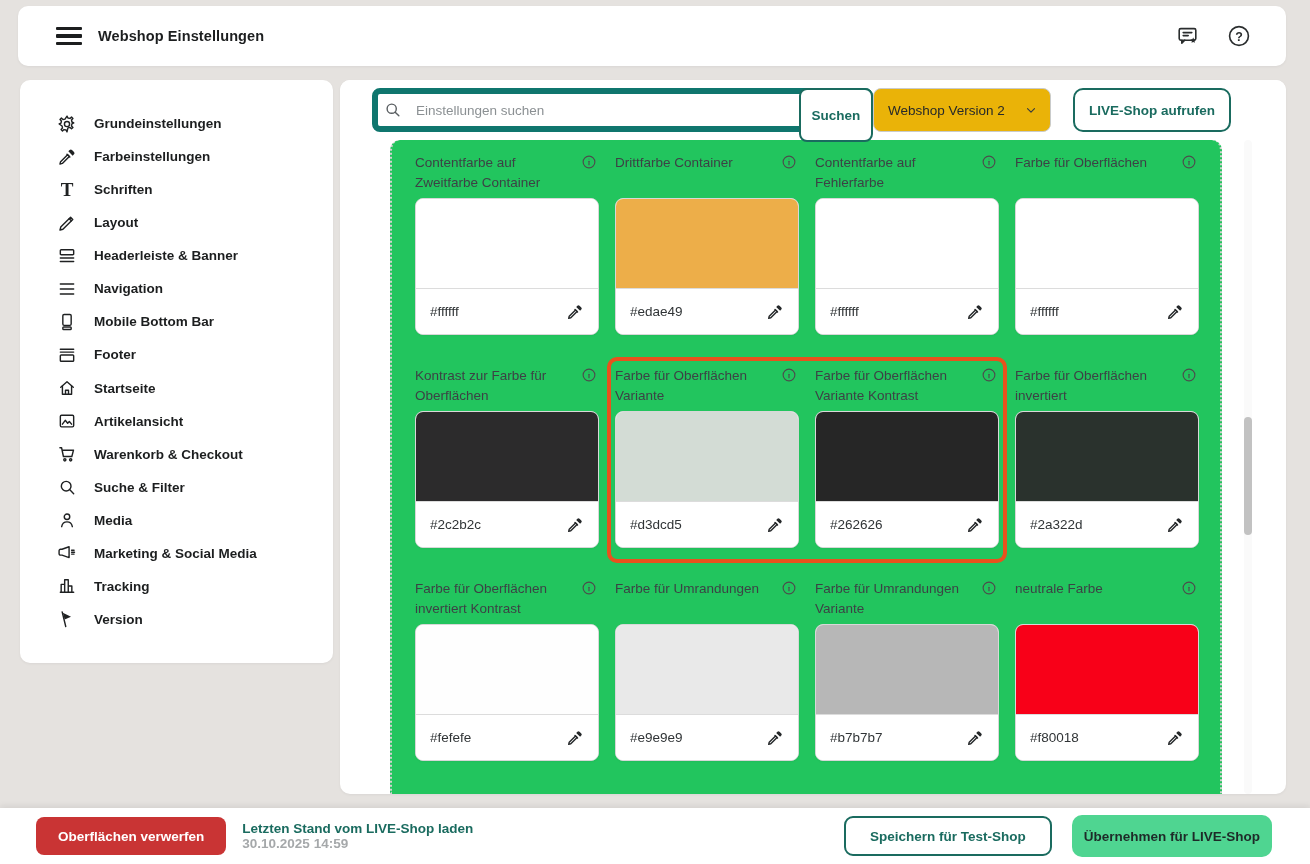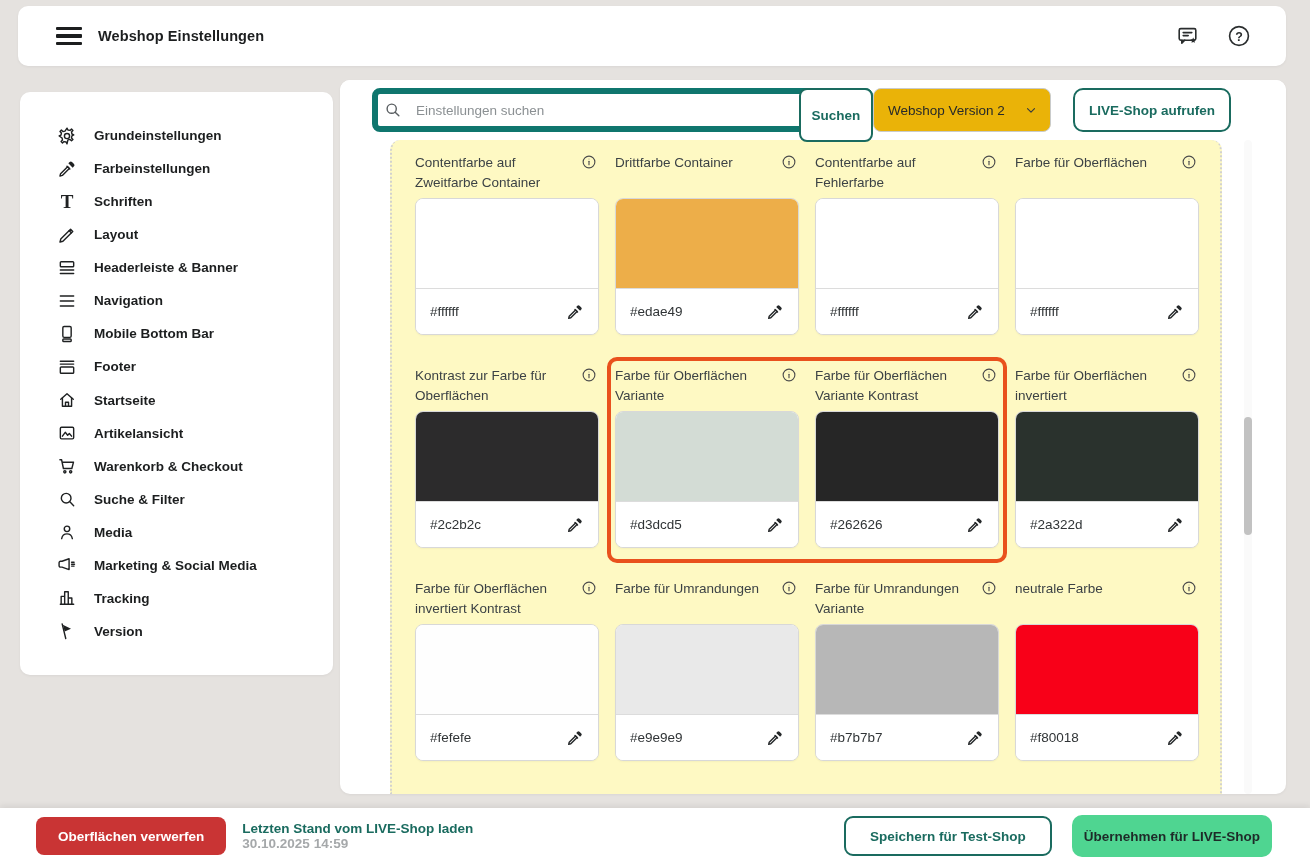--- a/index.html
+++ b/index.html
@@ -25,21 +25,21 @@
   .hamburger { width:26px; cursor:pointer; }
   .hamburger span { display:block; height:3.5px; background:#1c1e1f; border-radius:1px; margin:4px 0; }
   .app-title { font-size:14.5px; font-weight:bold; margin-left:16px; letter-spacing:.1px; }
   .header-right { margin-left:auto; display:flex; align-items:center; gap:26px; }
 
   
   .sidebar {
     position:absolute; left:20px; top:80px; width:313px; height:583px;
     background:#fff; border-radius:10px;
     box-shadow:0 1px 3px rgba(0,0,0,.05);
-    padding:27px 0; display:flex; flex-direction:column;margin-top:12px;
+    padding:27px 0; display:flex; flex-direction:column;
   }
   .side-item {
     flex:1; display:flex; align-items:center; gap:16px;
     padding:0 18px 0 36px; cursor:pointer;
   }
   .side-item .icon { width:22px; color:#1f2122; flex:none; }
   .side-label { font-size:13.5px; font-weight:bold; color:#1c1e1f; white-space:nowrap; }
   .tglyph { font-family:"Liberation Serif", serif; font-size:19px; font-weight:600; line-height:1; }
 
   
@@ -74,21 +74,21 @@
   .live-btn {
     margin-left:22px; height:44px; width:158px;
     background:#fff; border:2px solid #1a6b5f; border-radius:10px;
     color:#1a6b5f; font-size:13.5px; font-weight:bold; cursor:pointer;
     font-family:"Liberation Sans", sans-serif;
   }
 
   
   .settings-area {
     position:absolute; left:50px; top:60px; width:832px; height:654px;
-    background:#fef9c3;
+    background:#22c55e;
     border-left:2px dotted #d2d2d0; border-right:2px dotted #d2d2d0;
     border-top-left-radius:10px; border-top-right-radius:10px;
     padding:12px 0 0 23px;
   }
   .grid-row {
     display:grid; grid-template-columns:repeat(4, 184px); column-gap:16px;
     margin-bottom:30px;
   }
   .card-head {
     display:flex; justify-content:space-between; align-items:flex-start;

